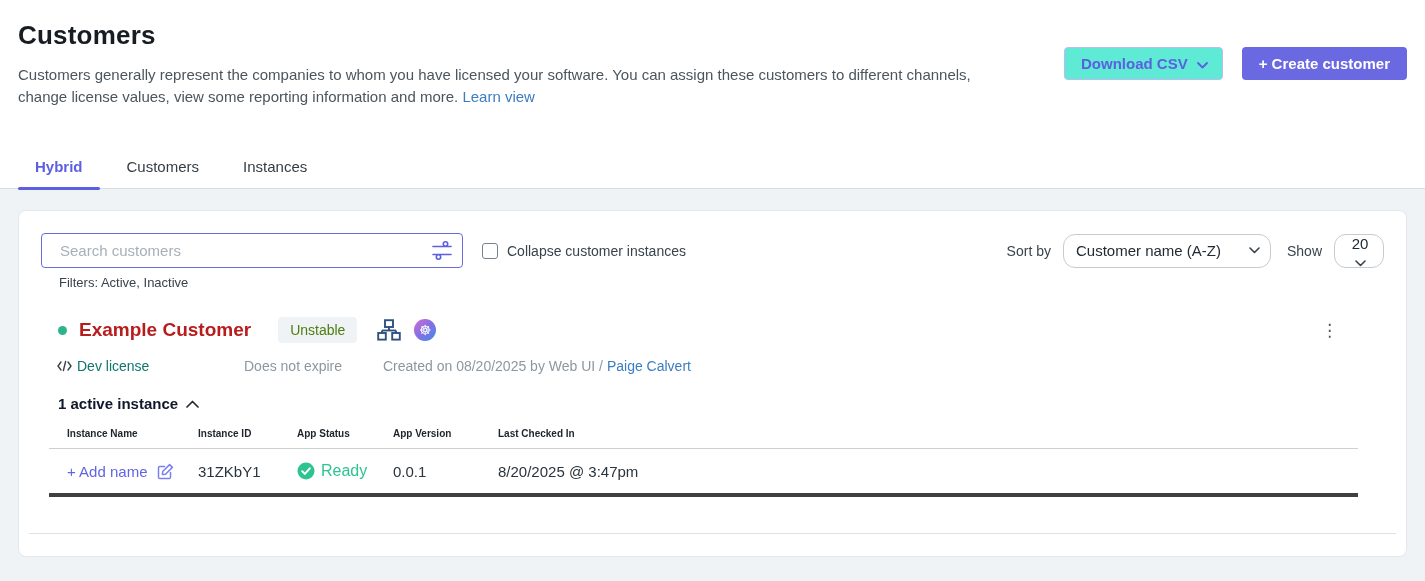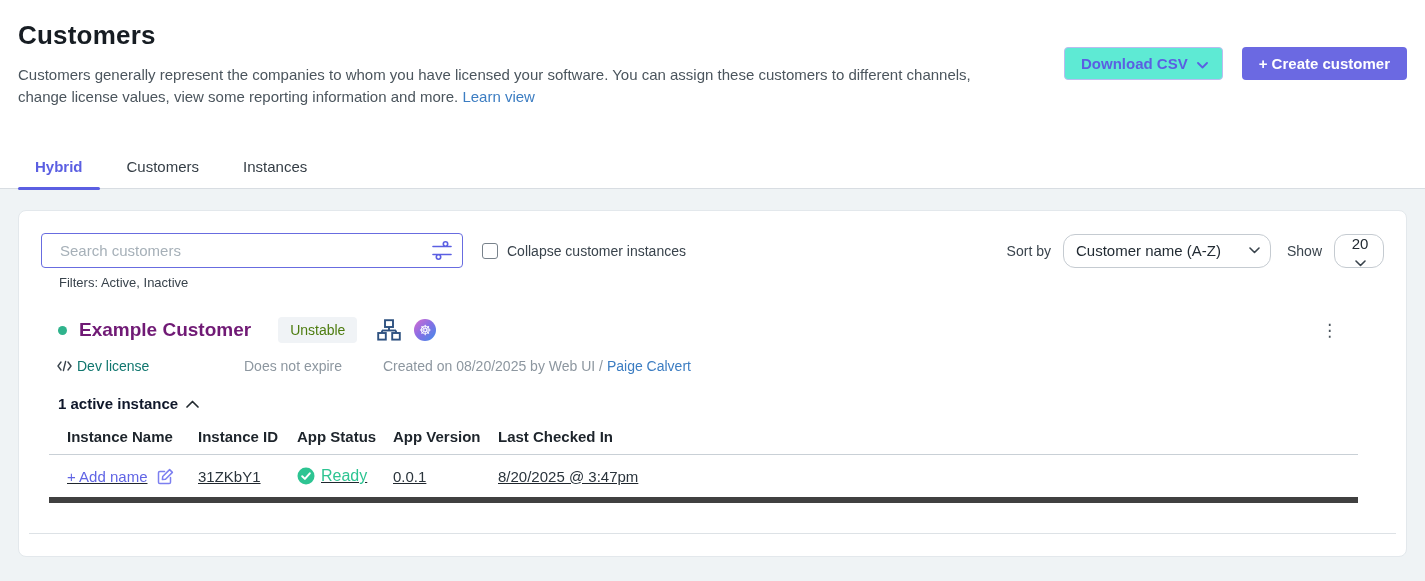--- a/index.html
+++ b/index.html
@@ -44,43 +44,43 @@
   .select { height:34px; border:1px solid #c5cbd1; border-radius:12px; background:#fff; display:flex; align-items:center; justify-content:space-between; padding:0 10px 0 12px; font-size:15px; color:#222b33; cursor:pointer; }
   .select-sort { width:208px; margin-left:12px; }
   .select-show { width:50px; margin-left:12px;flex-direction:column; }
   .toolbar-right .ctl-label.show { margin-left:16px; }
 
   .filters-line { margin:7px 0 0 40px; font-size:13px; color:#39434c; }
 
   
   .customer-header { display:flex; align-items:center; margin-top:27px; padding:0 22px 0 39px; }
   .status-dot { width:9px; height:9px; border-radius:50%; background:#2fb38c; margin-right:12px; }
-  .customer-name { font-size:19px; font-weight:700; color:#701a75; }
+  .customer-name { font-size:19px; font-weight:700; color:#b91c1c; }
   .channel-badge { margin-left:27px; background:#f0f3f6; color:#4d7c0f; font-size:14px; padding:5px 12px; border-radius:4px; }
   .icon-gap { margin-left:20px; display:flex; align-items:center; }
   .k8s-badge { width:22px; height:22px; border-radius:50%; margin-left:13px;
     background:linear-gradient(135deg,#d86bd0 0%, #8b6ee4 45%, #3f8be8 100%);
     display:flex; align-items:center; justify-content:center;
     color:#fff; font-family:"DejaVu Sans",sans-serif; font-size:14px; line-height:1; }
   .kebab { margin-left:auto; margin-right:46px; font-size:17px; color:#4a545c; letter-spacing:0; cursor:pointer; line-height:1;
     font-family:"DejaVu Sans",sans-serif; }
 
   .license-row { display:flex; align-items:center; margin-top:15px; padding-left:38px; font-size:14px; }
   .license-col1 { width:187px; display:flex; align-items:center; gap:5px; color:#0f766e; }
   .license-col2 { width:139px; color:#8d97a0; }
   .license-col3 { color:#8d97a0; }
 
   .instances-toggle { display:flex; align-items:center; gap:8px; margin:21px 0 0 39px; font-size:15px; font-weight:600; color:#0f172a; cursor:pointer; }
 
   
   .instance-table { margin:16px 48px 0 30px; }
   .tbl-row { display:grid; grid-template-columns:149px 99px 96px 105px 1fr; align-items:center; }
   .tbl-head { border-bottom:1px solid #c9d0d6; padding-bottom:9px; }
-  .tbl-head > div { font-size:15px; font-weight:700; color:#1d242b; }
-  .tbl-body { border-bottom:6px solid #404040; height:48px;text-decoration:underline; }
+  .tbl-head > div { font-size:10px; font-weight:700; color:#1d242b; }
+  .tbl-body { border-bottom:4px solid #404040; height:48px; }
   .cell-first { padding-left:18px; }
   .cell { font-size:15px; color:#2a343c; }
   .add-name { display:flex; align-items:center; gap:10px; }
   .add-name-link { color:#6165e5; font-size:15px; cursor:pointer; }
   .edit-icon { cursor:pointer; display:flex; }
   .status-cell { display:flex; align-items:center; gap:6px; font-size:16px; color:#2dc492; }
 
   .card-bottom-divider { position:absolute; left:10px; right:10px; bottom:22px; height:1px; background:#dde2e6; }
 </style>
 </head>

